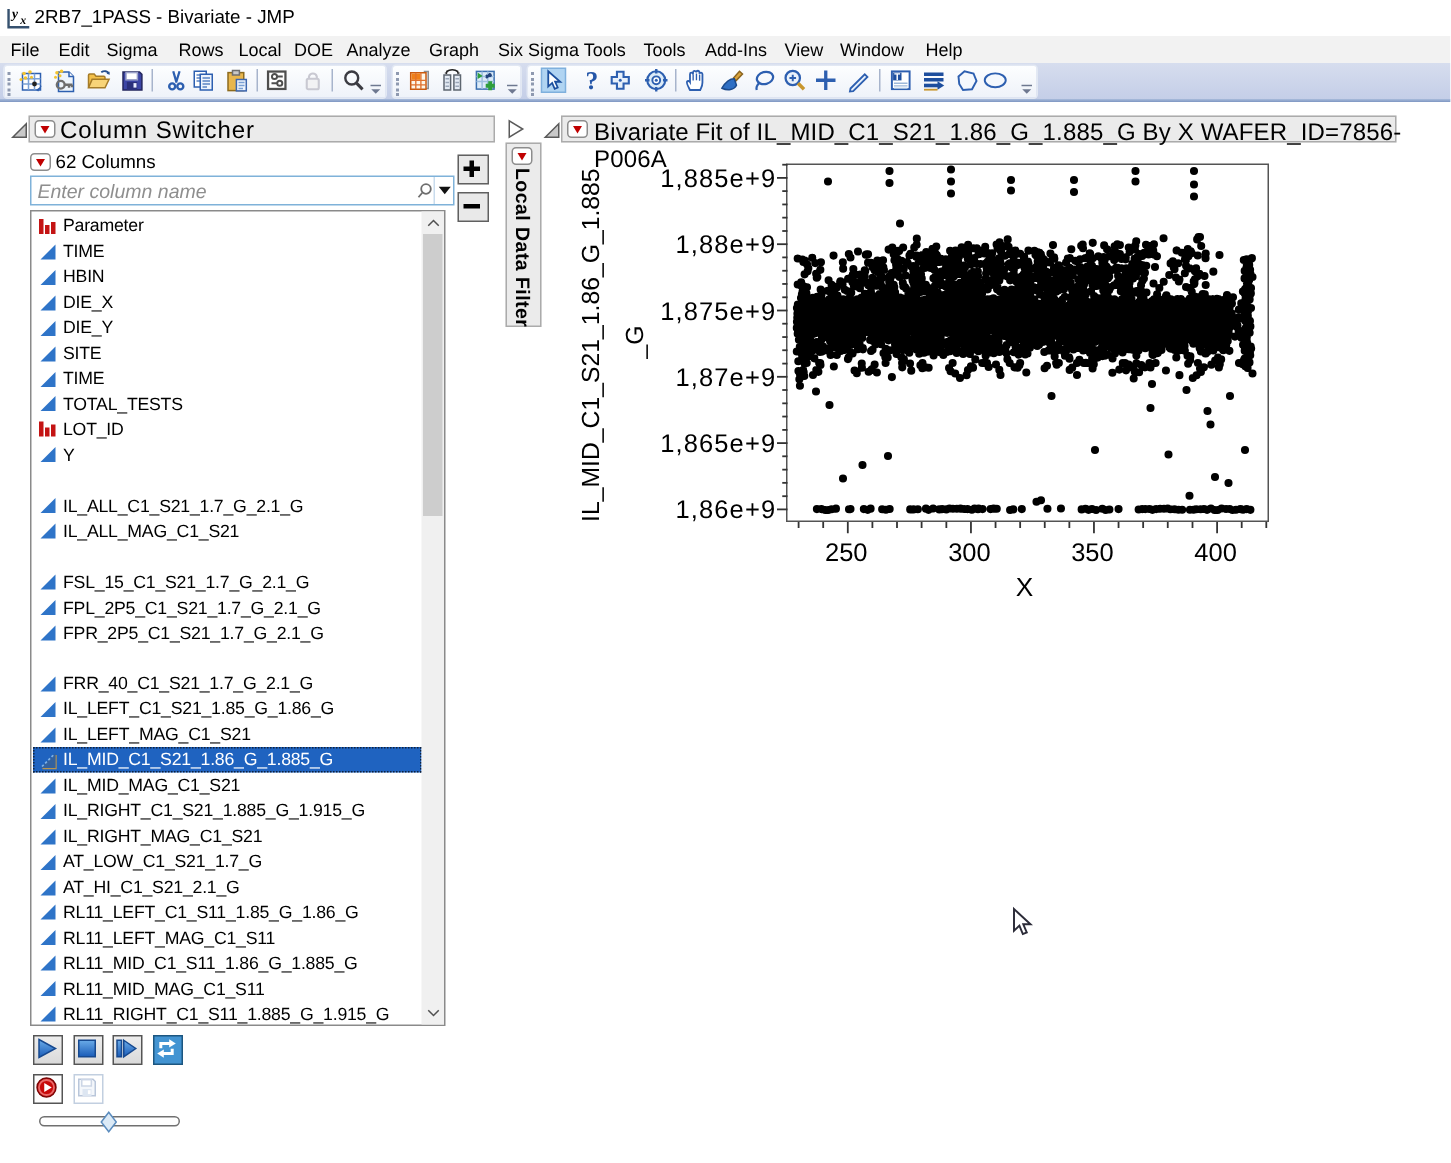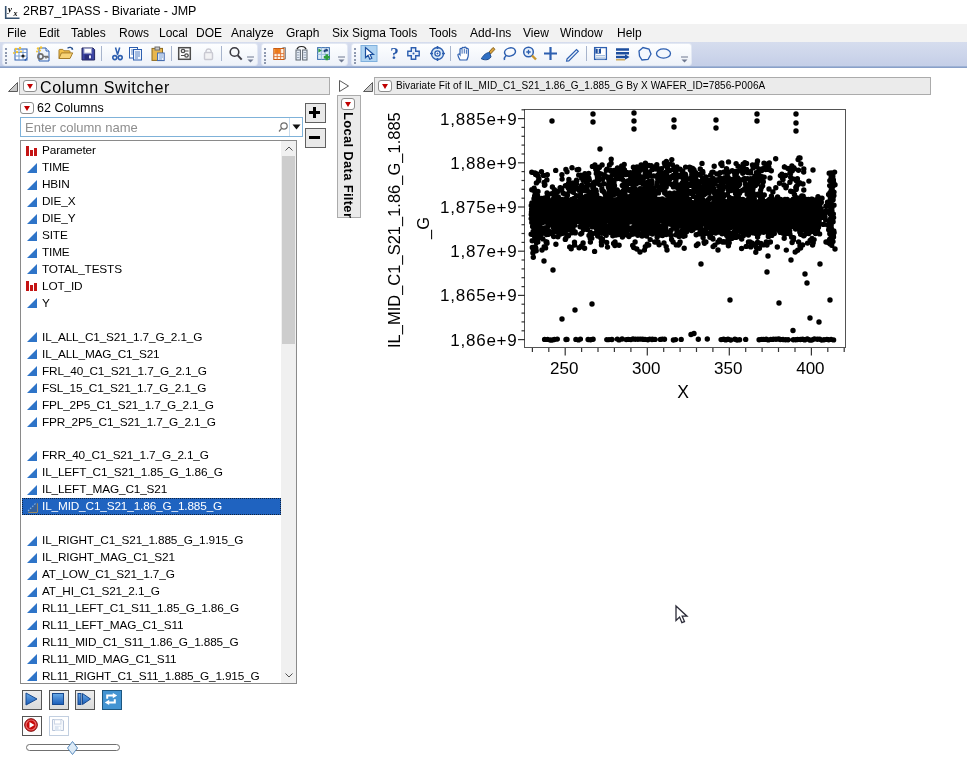--- a/index.html
+++ b/index.html
@@ -7,25 +7,25 @@
 .titletxt{left:23px;top:4px;font-size:12.5px;color:#000}
 .menubar{left:0;top:24px;width:967px;height:18px;background:#f2f2f2}
 .menubar span{position:absolute;top:2px;font-size:12px;color:#000}
 .toolbar{left:0;top:42px;width:967px;height:26px;background:linear-gradient(#d6ddee,#c3cde7)}
 .tbband{position:absolute;top:43px;height:23px;border-radius:3px;background:linear-gradient(#fdfeff,#eef2f9);border:1px solid #e2e8f3}
 .tbline{left:0;top:66px;width:967px;height:2px;background:linear-gradient(#a9bcdb,#7e96c2)}
 .grip{position:absolute;width:2px;display:flex;flex-direction:column}
 .hdrbar{height:18px;background:#ebebeb;border:1px solid #ababab}
 .hdrtxt{font-weight:normal;color:#000}
 .h1{font-size:16px;letter-spacing:0.6px}
-.h2{font-size:10px;letter-spacing:0.1px}
+.h2{font-size:16px;letter-spacing:0.1px}
 .redbtn{position:absolute;width:14px;height:12px;background:#fff;border:1px solid #8d8d8d;border-radius:3px}
 .redbtn:after{content:"";position:absolute;left:2.5px;top:3px;border-left:3.5px solid transparent;border-right:3.5px solid transparent;border-top:5px solid #c00000}
 .searchbox{left:20px;top:117px;width:283px;height:20px;background:#fff;border:1px solid #7fb2d9}
-.ph{left:25px;top:120px;font-size:13px;color:#8e8e8e}
+.ph{left:25px;top:120px;font-size:13px;font-style:italic;color:#8e8e8e}
 .plusbtn{left:305px;width:21px;height:20px;background:#e9e9e9;border:1.5px solid #606060;color:#000;text-align:center}
 .listbox{left:20px;top:140px;width:277px;height:544px;background:#fff;border:1px solid #8a8a8a;overflow:hidden}
 .row{position:absolute;left:1px;width:259px;height:17px;font-size:11.8px;letter-spacing:-0.15px;color:#000;white-space:nowrap}
 .row .txt{position:absolute;left:20px;top:1.5px}
 .rowsel{background:#1f63c0;color:#fff;outline:1px dotted #10233d;outline-offset:-1px}
 .sb{left:281px;top:141px;width:15px;height:542px;background:#f0f0f0}
 .sbth{left:282px;top:156px;width:13px;height:188px;background:#cdcdcd}
 .ctlbtn{position:absolute;width:20px;height:20px;border:1.5px solid #555;background:linear-gradient(#ededed,#dadada)}
 .ldf{left:337px;top:95px;width:24px;height:123px;background:#ebebeb;border:1px solid #ababab}
 .ldftxt{left:341px;top:112px;font-size:13px;font-weight:bold;writing-mode:vertical-rl;letter-spacing:0.3px}
@@ -34,21 +34,21 @@
 <div class="abs titlebar"></div>
 <svg class="abs" style="left:2px;top:2px" width="20" height="20" viewBox="0 0 20 20">
 <path d="M3.7 4 V16.2 H17.5" stroke="#36516f" stroke-width="1.6" fill="none"></path>
 <text x="6" y="10" font-family="Liberation Serif,serif" font-style="italic" font-weight="bold" font-size="9">y</text>
 <text x="11.5" y="14" font-family="Liberation Serif,serif" font-style="italic" font-weight="bold" font-size="8">x</text>
 </svg>
 <div class="abs titletxt">2RB7_1PASS - Bivariate - JMP</div>
 <div class="abs menubar">
     <span style="left:7px">File</span>
     <span style="left:39px">Edit</span>
-    <span style="left:71px">Tables</span>
+    <span style="left:71px">Sigma</span>
     <span style="left:119px">Rows</span>
     <span style="left:159px">Local</span>
     <span style="left:196px">DOE</span>
     <span style="left:231px">Analyze</span>
     <span style="left:286px">Graph</span>
     <span style="left:332px">Six Sigma Tools</span>
     <span style="left:429px">Tools</span>
     <span style="left:470px">Add-Ins</span>
     <span style="left:523px">View</span>
     <span style="left:560px">Window</span>
@@ -347,26 +347,20 @@
         <path d="M1 11L11 11 11 1z" fill="#2e74c8"></path>
       </svg>
       <span class="txt">IL_ALL_C1_S21_1.7_G_2.1_G</span>
     </div>
     <div class="row" style="top:204.2px">
       <svg width="12" height="12" viewBox="0 0 12 12" style="position:absolute;left:4px;top:3px">
         <path d="M1 11L11 11 11 1z" fill="#2e74c8"></path>
       </svg>
       <span class="txt">IL_ALL_MAG_C1_S21</span>
     </div>
-    <div class="row" style="top:221.2px">
-      <svg width="12" height="12" viewBox="0 0 12 12" style="position:absolute;left:4px;top:3px">
-        <path d="M1 11L11 11 11 1z" fill="#2e74c8"></path>
-      </svg>
-      <span class="txt">FRL_40_C1_S21_1.7_G_2.1_G</span>
-    </div>
     <div class="row" style="top:238.1px">
       <svg width="12" height="12" viewBox="0 0 12 12" style="position:absolute;left:4px;top:3px">
         <path d="M1 11L11 11 11 1z" fill="#2e74c8"></path>
       </svg>
       <span class="txt">FSL_15_C1_S21_1.7_G_2.1_G</span>
     </div>
     <div class="row" style="top:255.1px">
       <svg width="12" height="12" viewBox="0 0 12 12" style="position:absolute;left:4px;top:3px">
         <path d="M1 11L11 11 11 1z" fill="#2e74c8"></path>
       </svg>
@@ -396,20 +390,26 @@
       </svg>
       <span class="txt">IL_LEFT_MAG_C1_S21</span>
     </div>
     <div class="row rowsel" style="top:356.8px">
       <svg width="12" height="12" viewBox="0 0 12 12" style="position:absolute;left:4px;top:3px">
         <path d="M11.3 2.3v9h-9" fill="none" stroke="#b8954f"></path>
         <path d="M1 11L11 11 11 1z" fill="#33619e"></path>
         <path d="M2 10L10.5 1.5" stroke="#7fb2e8" stroke-width="1.1" stroke-dasharray="1.6 1.4" fill="none"></path>
       </svg>
       <span class="txt">IL_MID_C1_S21_1.86_G_1.885_G</span>
+    </div>
+    <div class="row" style="top:373.7px">
+      <svg width="12" height="12" viewBox="0 0 12 12" style="position:absolute;left:4px;top:3px">
+        <path d="M1 11L11 11 11 1z" fill="#2e74c8"></path>
+      </svg>
+      <span class="txt">IL_MID_MAG_C1_S21</span>
     </div>
     <div class="row" style="top:390.6px">
       <svg width="12" height="12" viewBox="0 0 12 12" style="position:absolute;left:4px;top:3px">
         <path d="M1 11L11 11 11 1z" fill="#2e74c8"></path>
       </svg>
       <span class="txt">IL_RIGHT_C1_S21_1.885_G_1.915_G</span>
     </div>
     <div class="row" style="top:407.6px">
       <svg width="12" height="12" viewBox="0 0 12 12" style="position:absolute;left:4px;top:3px">
         <path d="M1 11L11 11 11 1z" fill="#2e74c8"></path>

